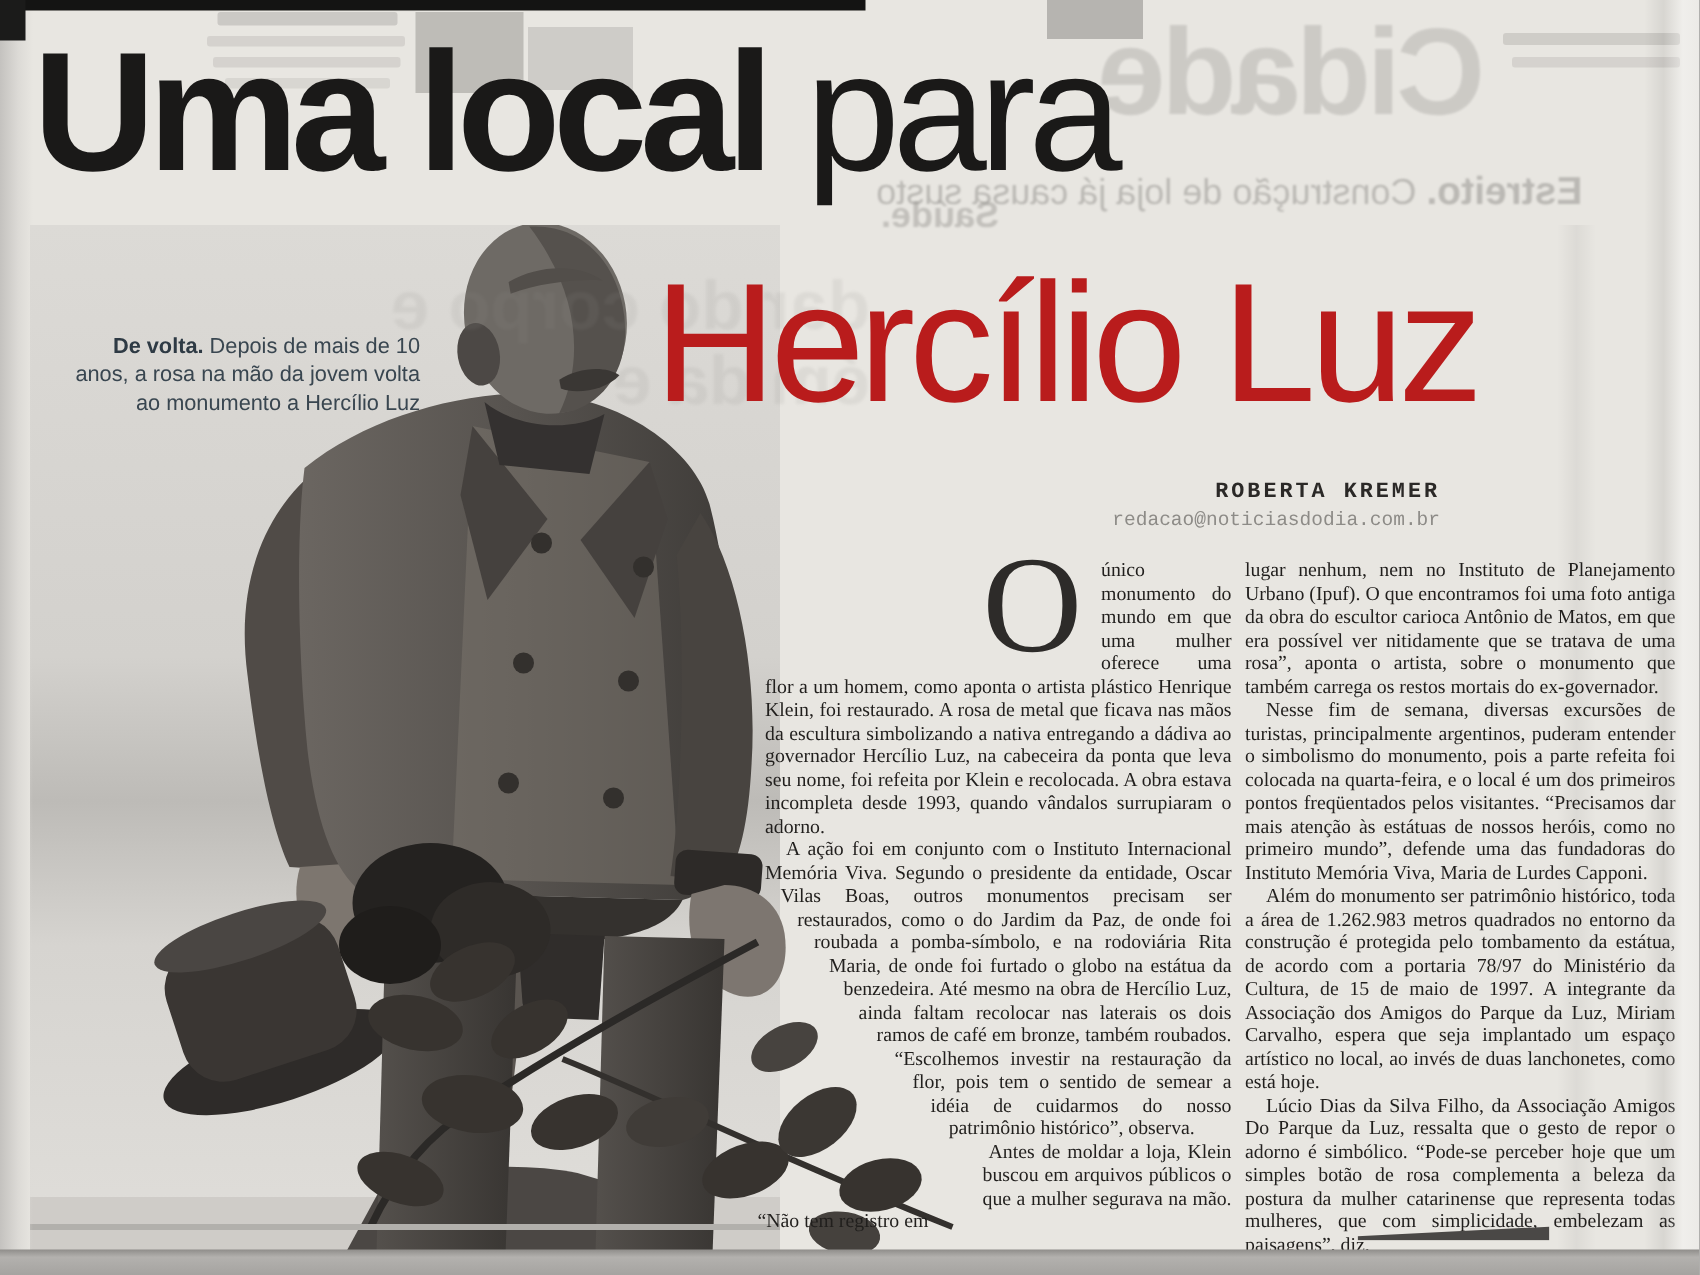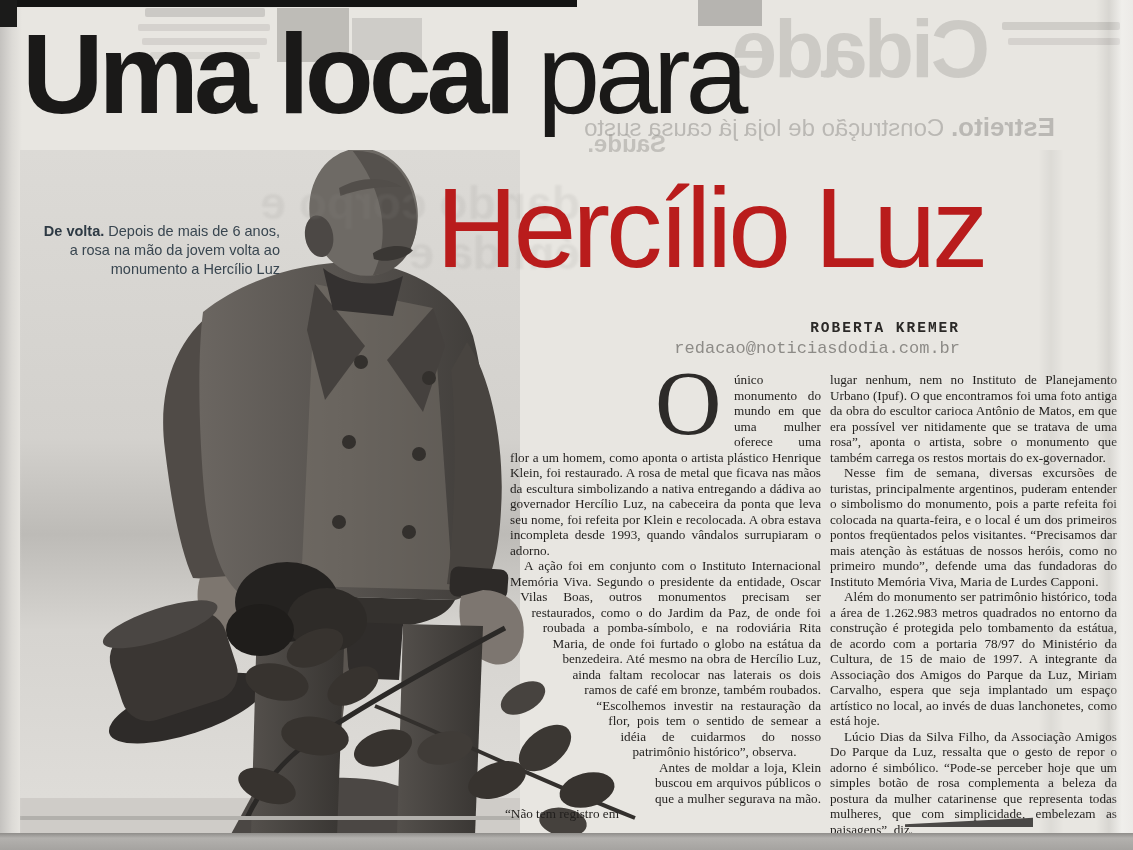--- a/index.html
+++ b/index.html
@@ -41,21 +41,21 @@
 
   
   .caption{position:absolute;left:38px;top:222px;width:242px;z-index:4;text-align:right;
     font-family:"Liberation Sans",sans-serif;font-size:14.5px;line-height:19px;color:#394650;}
   .caption .cap-lead{font-weight:700;color:#2e3a44;}
 
   
   .byline{position:absolute;left:580px;top:320px;width:380px;z-index:4;text-align:right;
     font-family:Liberation Mono, monospace;}
   .byline .author{font-size:14.5px;font-weight:700;letter-spacing:2px;color:#2b2927;}
-  .byline .email{font-size:17px;color:#8d8b87;margin-top:3px;}
+  .byline .email{font-size:13px;color:#8d8b87;margin-top:3px;}
 
   
   .col{position:absolute;top:372px;z-index:3;text-align:justify;
     font-size:13.2px;line-height:15.5px;color:#211f1d;}
   .col1{left:505px;width:316px;height:432px;}
   .col2{left:830px;width:287px;height:432px;}
   .col p{margin:0;}
   .col p + p{text-indent:14px;}
   .wrap-spacer{float:left;width:150px;height:428px;
     shape-outside:polygon(0 0,5px 0,5px 51%,26% 62%,44% 72%,66% 82%,86% 91%,100% 97%,100% 100%,0 100%);}
@@ -188,21 +188,21 @@
   <div class="ghost-bar" style="left:150px;top:52px;width:110px;height:7px;opacity:.25;"></div>
   <div class="ghost-bar" style="left:1002px;top:22px;width:118px;height:8px;opacity:.4;"></div>
   <div class="ghost-bar" style="left:1008px;top:38px;width:112px;height:7px;opacity:.3;"></div>
   <div class="ghost-photo" style="left:277px;top:8px;width:72px;height:54px;background:#9b9995;"></div>
   <div class="ghost-photo" style="left:352px;top:18px;width:70px;height:42px;background:#b0aeaa;opacity:.45;"></div>
   <div class="ghost-photo" style="left:698px;top:0;width:64px;height:26px;background:#8d8b88;"></div>
 
   <h1 class="headline1" style="margin:0;"><span class="hl-bold">Uma local</span><span class="hl-light"> para</span></h1>
   <div class="headline2">Hercílio Luz</div>
 
-  <div class="caption"><span class="cap-lead">De volta.</span><span> Depois de mais de 6 anos, a rosa na mão da jovem volta ao monumento a Hercílio Luz</span></div>
+  <div class="caption"><span class="cap-lead">De volta.</span><span> Depois de mais de 10 anos, a rosa na mão da jovem volta ao monumento a Hercílio Luz</span></div>
 
   <div class="byline">
     <div class="author">ROBERTA KREMER</div>
     <div class="email">redacao@noticiasdodia.com.br</div>
   </div>
 
   <div class="col col1">
     <div class="wrap-spacer"></div>
     <p><span class="dropcap">O</span><span>único monumento do mundo em que uma mulher oferece uma flor a um homem, como aponta o artista plástico Henrique Klein, foi restaurado. A rosa de metal que ficava nas mãos da escultura simbolizando a nativa entregando a dádiva ao governador Hercílio Luz, na cabeceira da ponta que leva seu nome, foi refeita por Klein e recolocada. A obra estava incompleta desde 1993, quando vândalos surrupiaram o adorno.</span></p>
     <p><span>A ação foi em conjunto com o Instituto Internacional Memória Viva. Segundo o presidente da entidade, Oscar Vilas Boas, outros monumentos precisam ser restaurados, como o do Jardim da Paz, de onde foi roubada a pomba-símbolo, e na rodoviária Rita Maria, de onde foi furtado o globo na estátua da benzedeira. Até mesmo na obra de Hercílio Luz, ainda faltam recolocar nas laterais os dois ramos de café em bronze, também roubados. “Escolhemos investir na restauração da flor, pois tem o sentido de semear a idéia de cuidarmos do nosso patrimônio histórico”, observa.</span></p>

